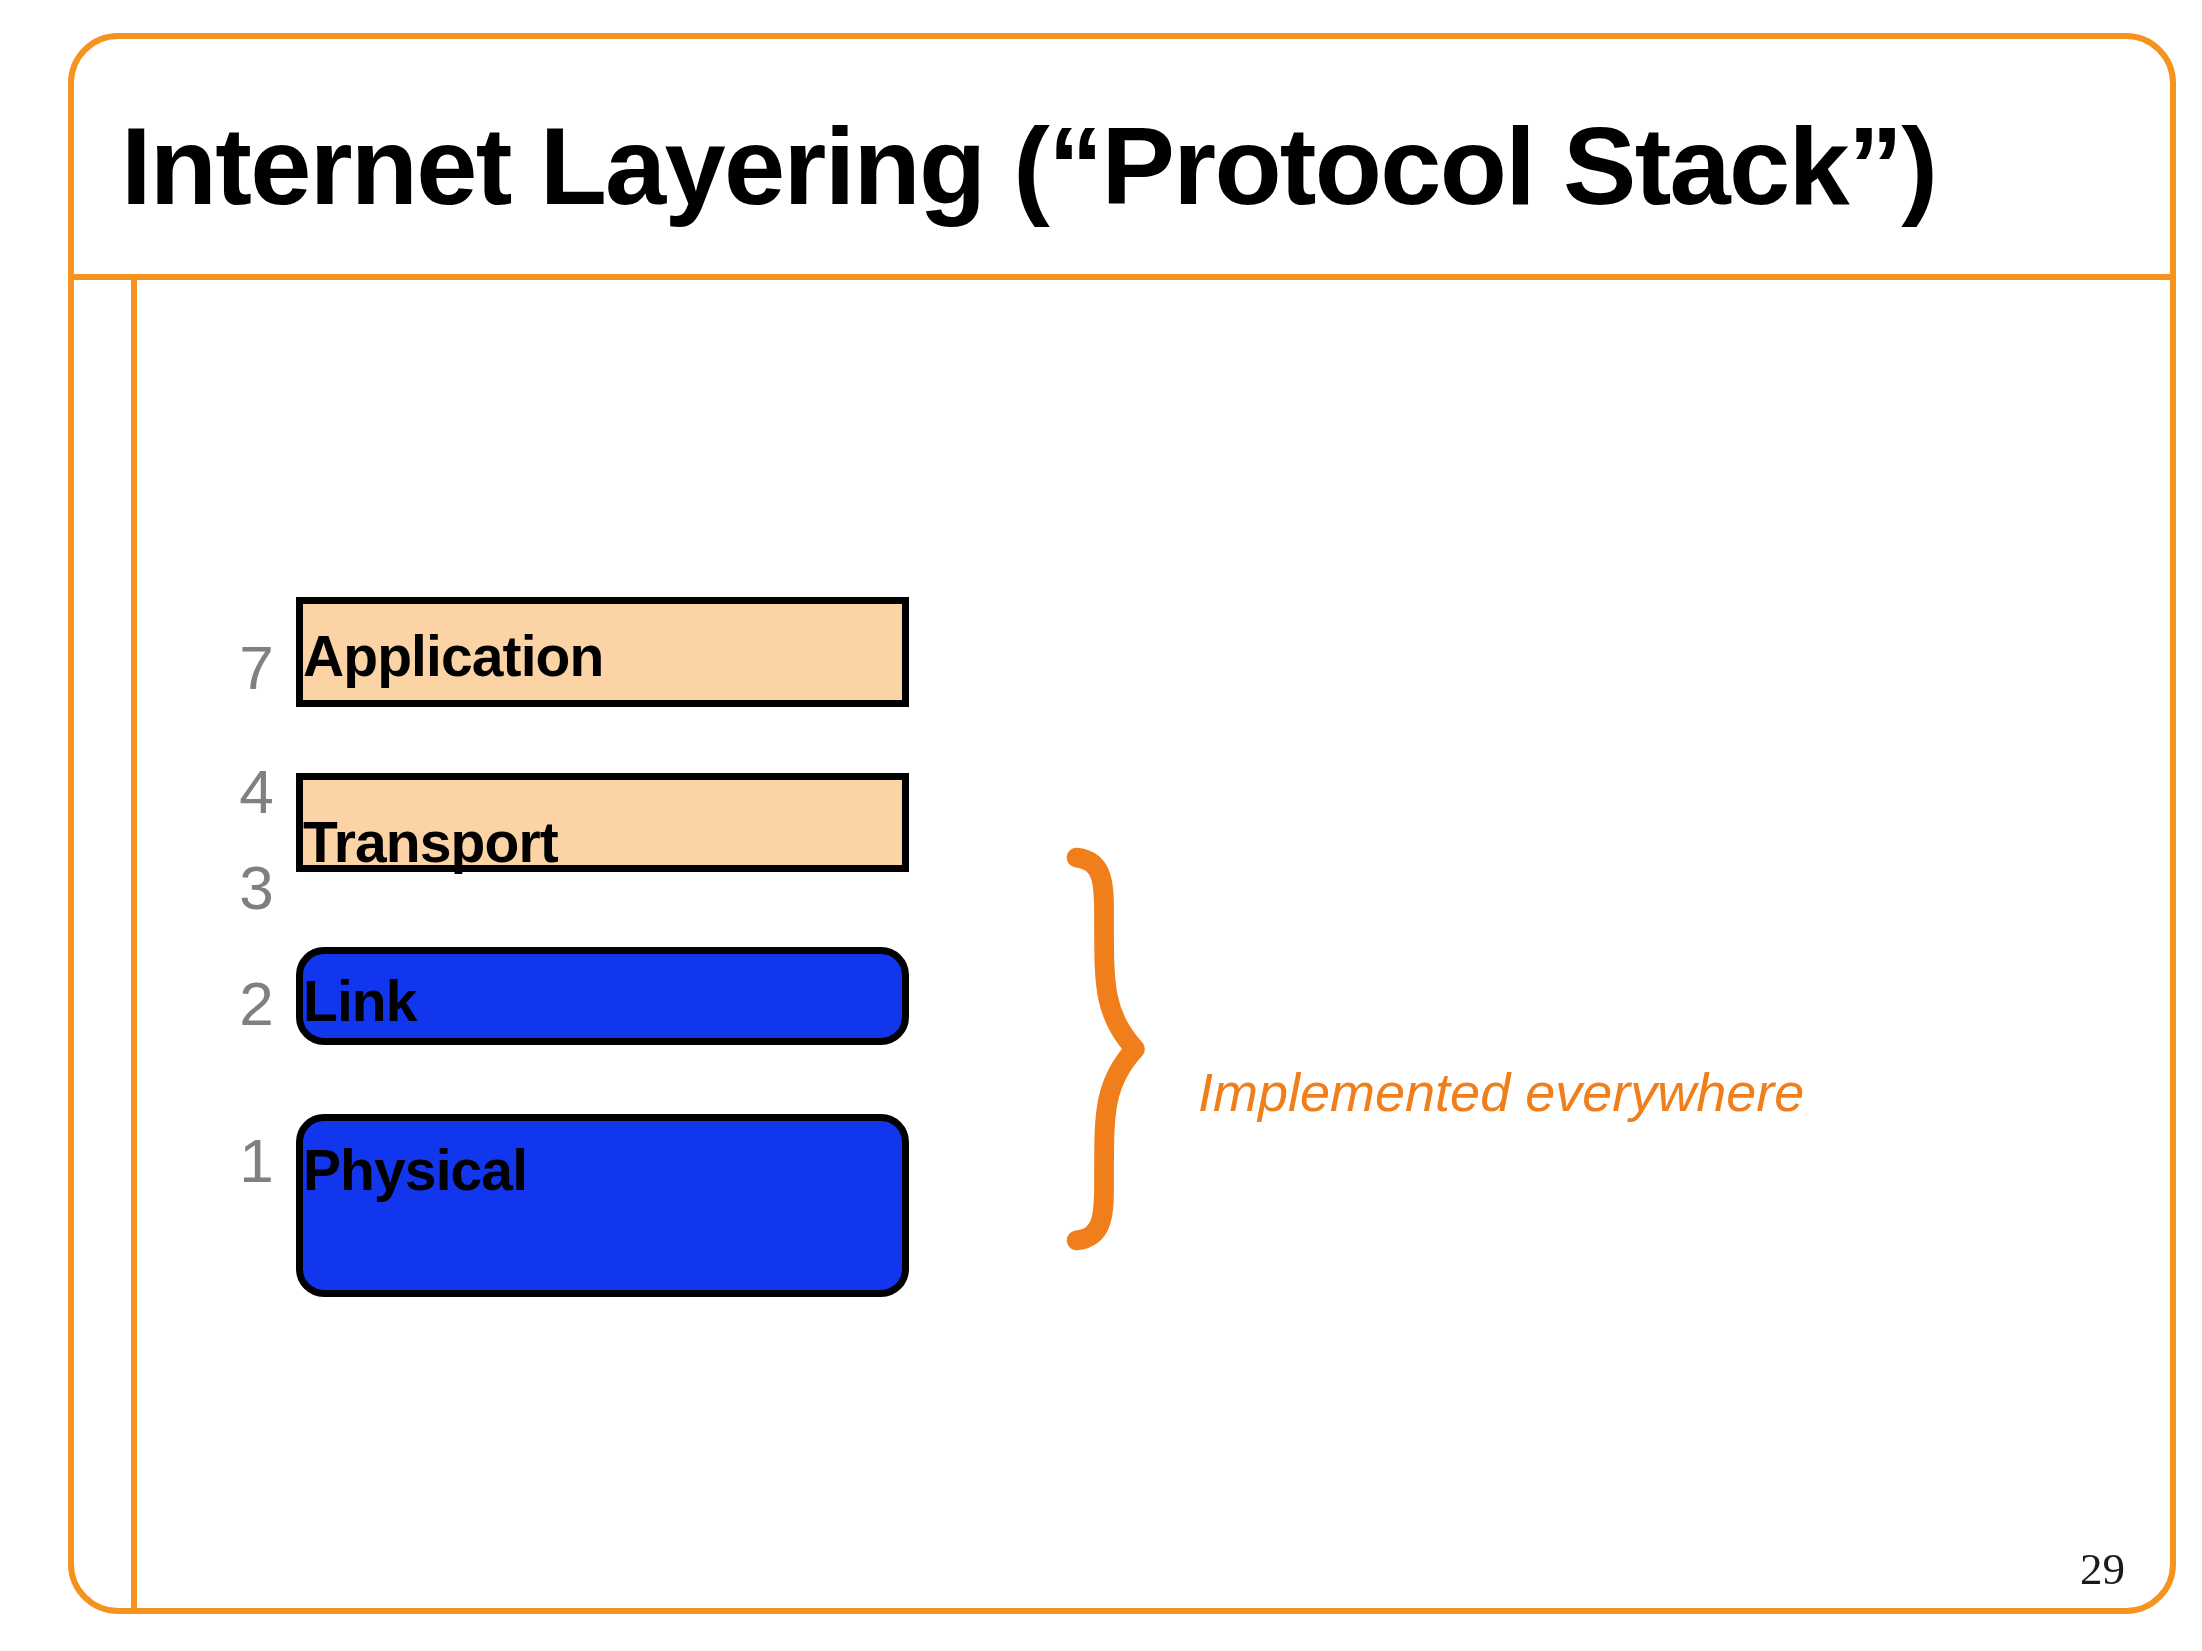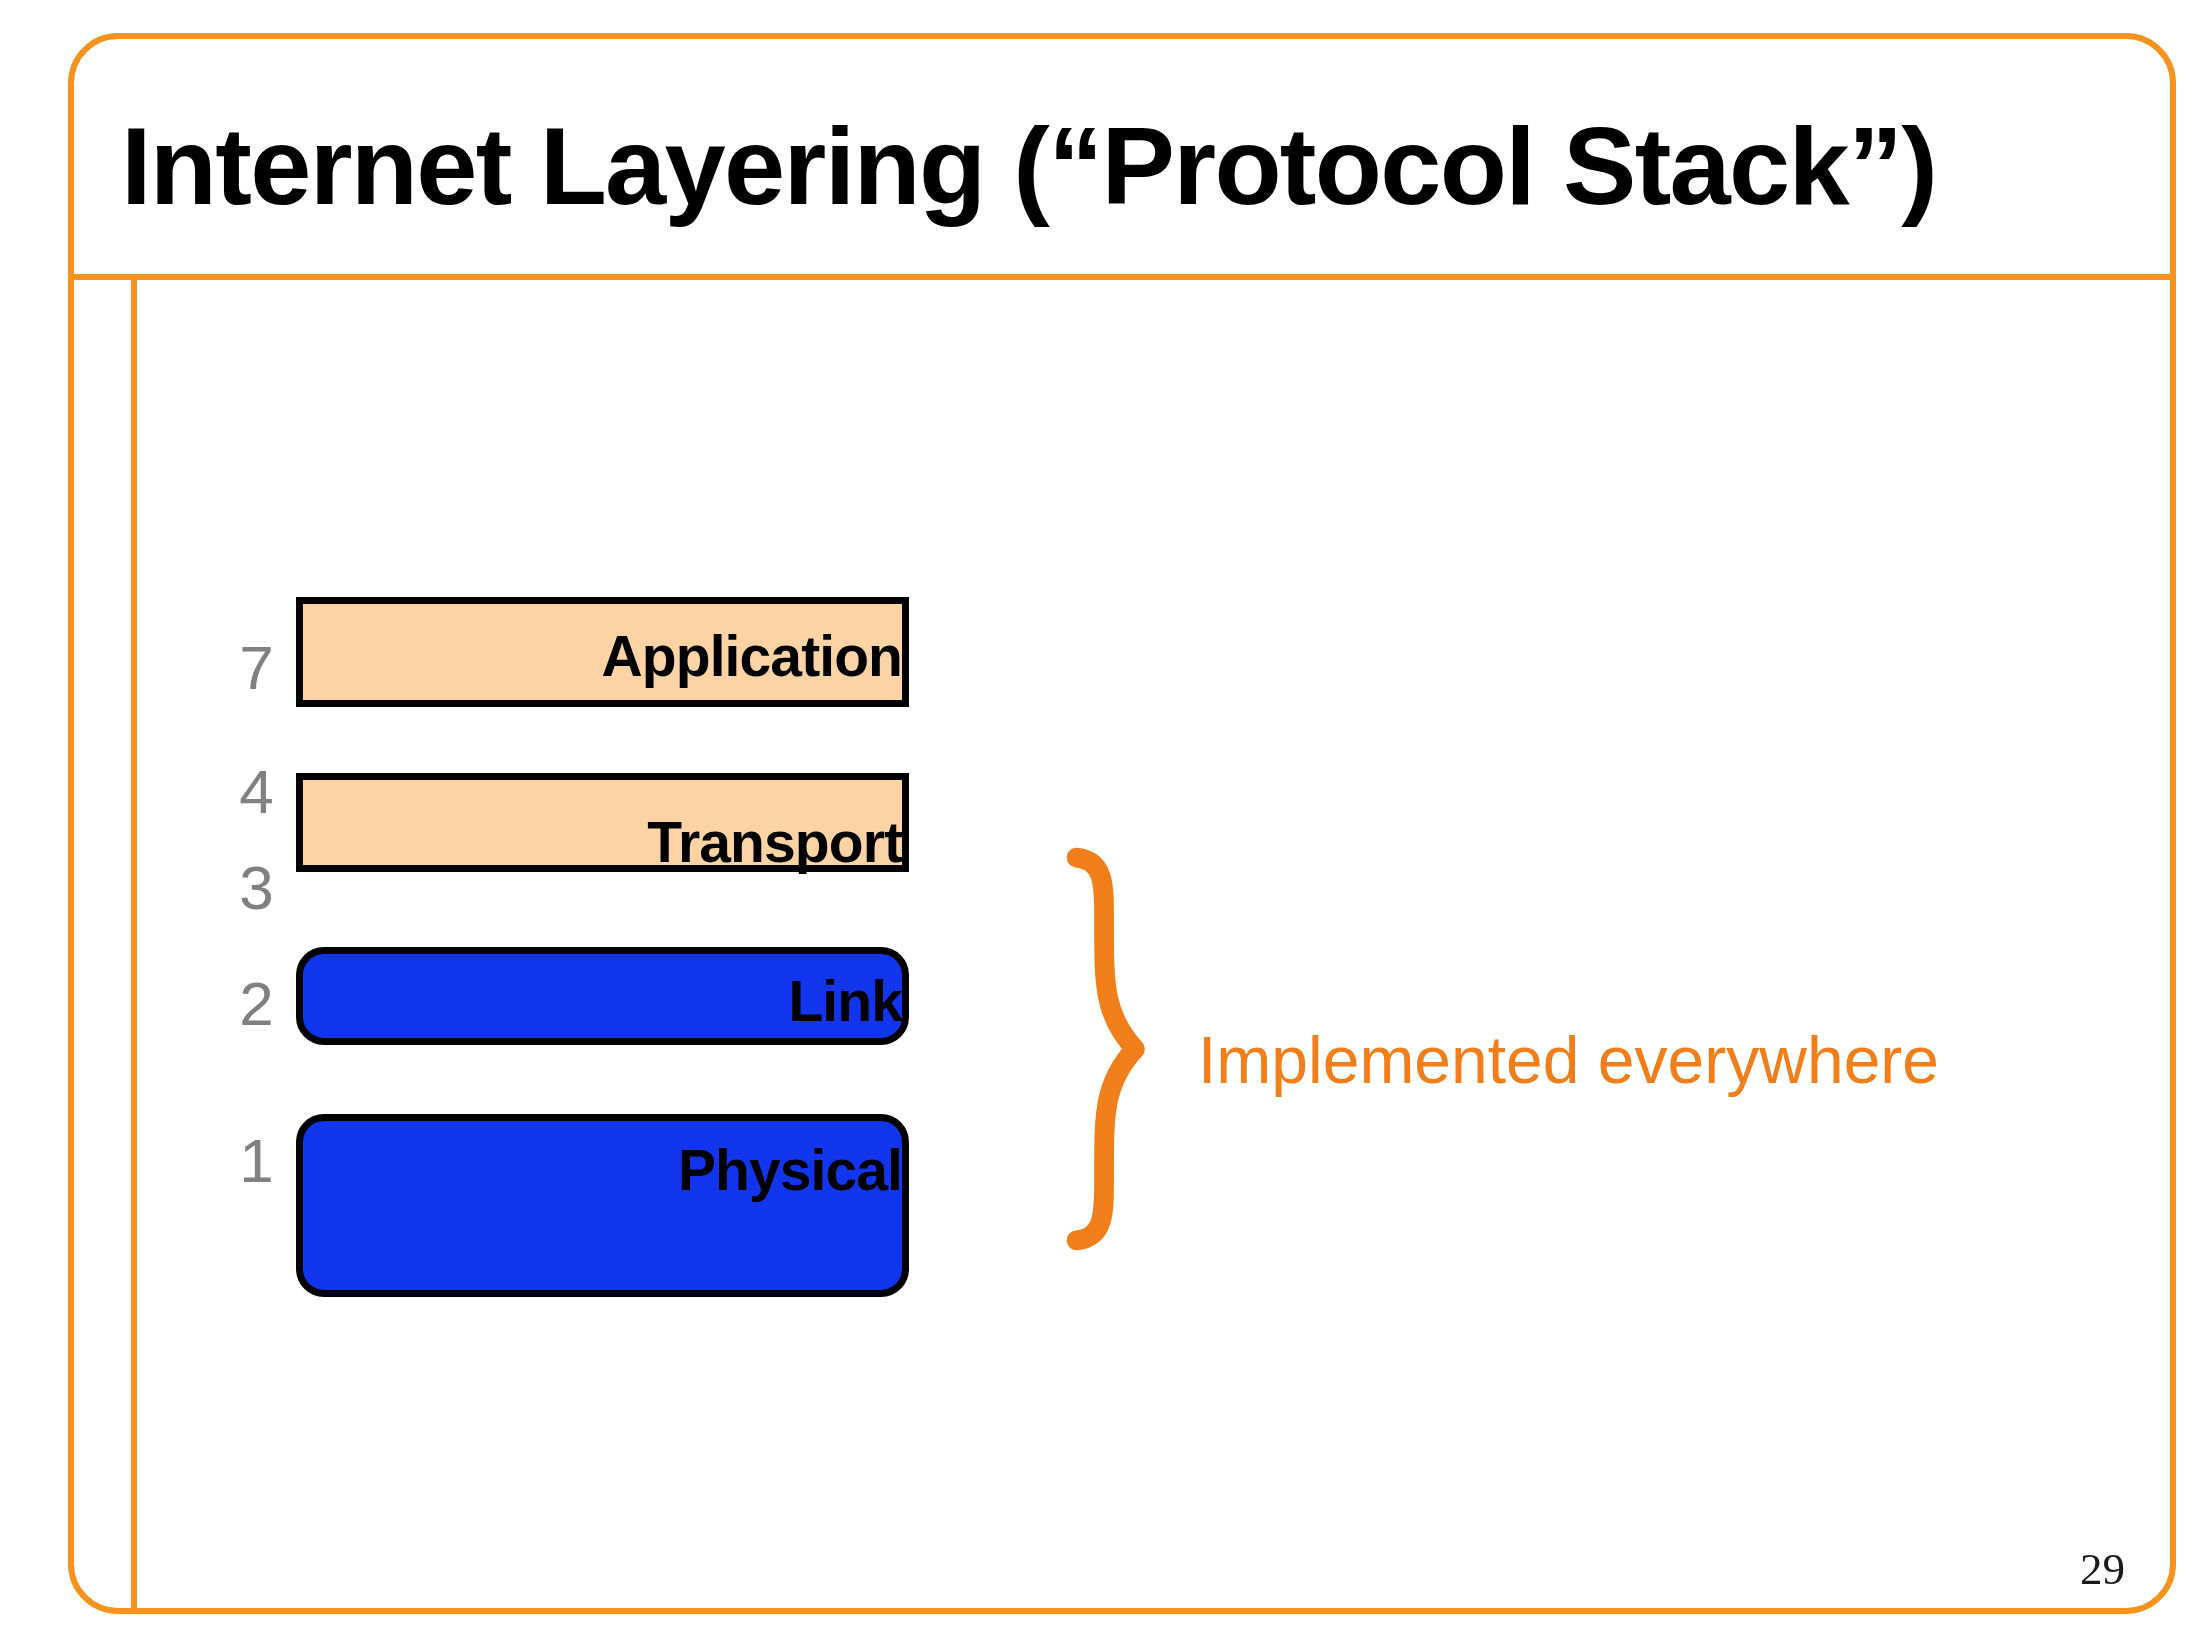--- a/index.html
+++ b/index.html
@@ -96,21 +96,21 @@
     width: 613px;
     border: 7.7px solid #000000;
     box-sizing: border-box;
     background: #FBD3A4;
   }
   .layer-box.blue { background: #1136EE; border-radius: 28px; }
   .layer-label {
     position: absolute;
     left: 0;
     right: 0;
-    text-align: right;
+    text-align: left;
     font-size: 57px;
     font-weight: bold;
     color: #000000;
     font-family: "Liberation Sans", sans-serif;
     letter-spacing: -0.9px;
     line-height: 1;
   }
 
   
   #row-application { top: 12px; }
@@ -140,27 +140,28 @@
     left: 1024px;
     top: 847px;
     width: 103px;
     height: 404px;
   }
   .brace-wrap svg { display: block; }
 
   .annotation {
     position: absolute;
     left: 1166px;
-    top: 1027px;
-    font-size: 66px;
+    top: 1065px;
+    font-size: 54px;
     color: #F07E1A;
     font-weight: normal;
     font-family: "Liberation Sans", sans-serif;
     white-space: nowrap;
     line-height: 1;
+    font-style: italic;
   }
 
   
   .page-number {
     position: absolute;
     right: 110px;
     top: 1543px;
     font-family: "Liberation Serif", serif;
     font-size: 45px;
     color: #1a1a1a;

